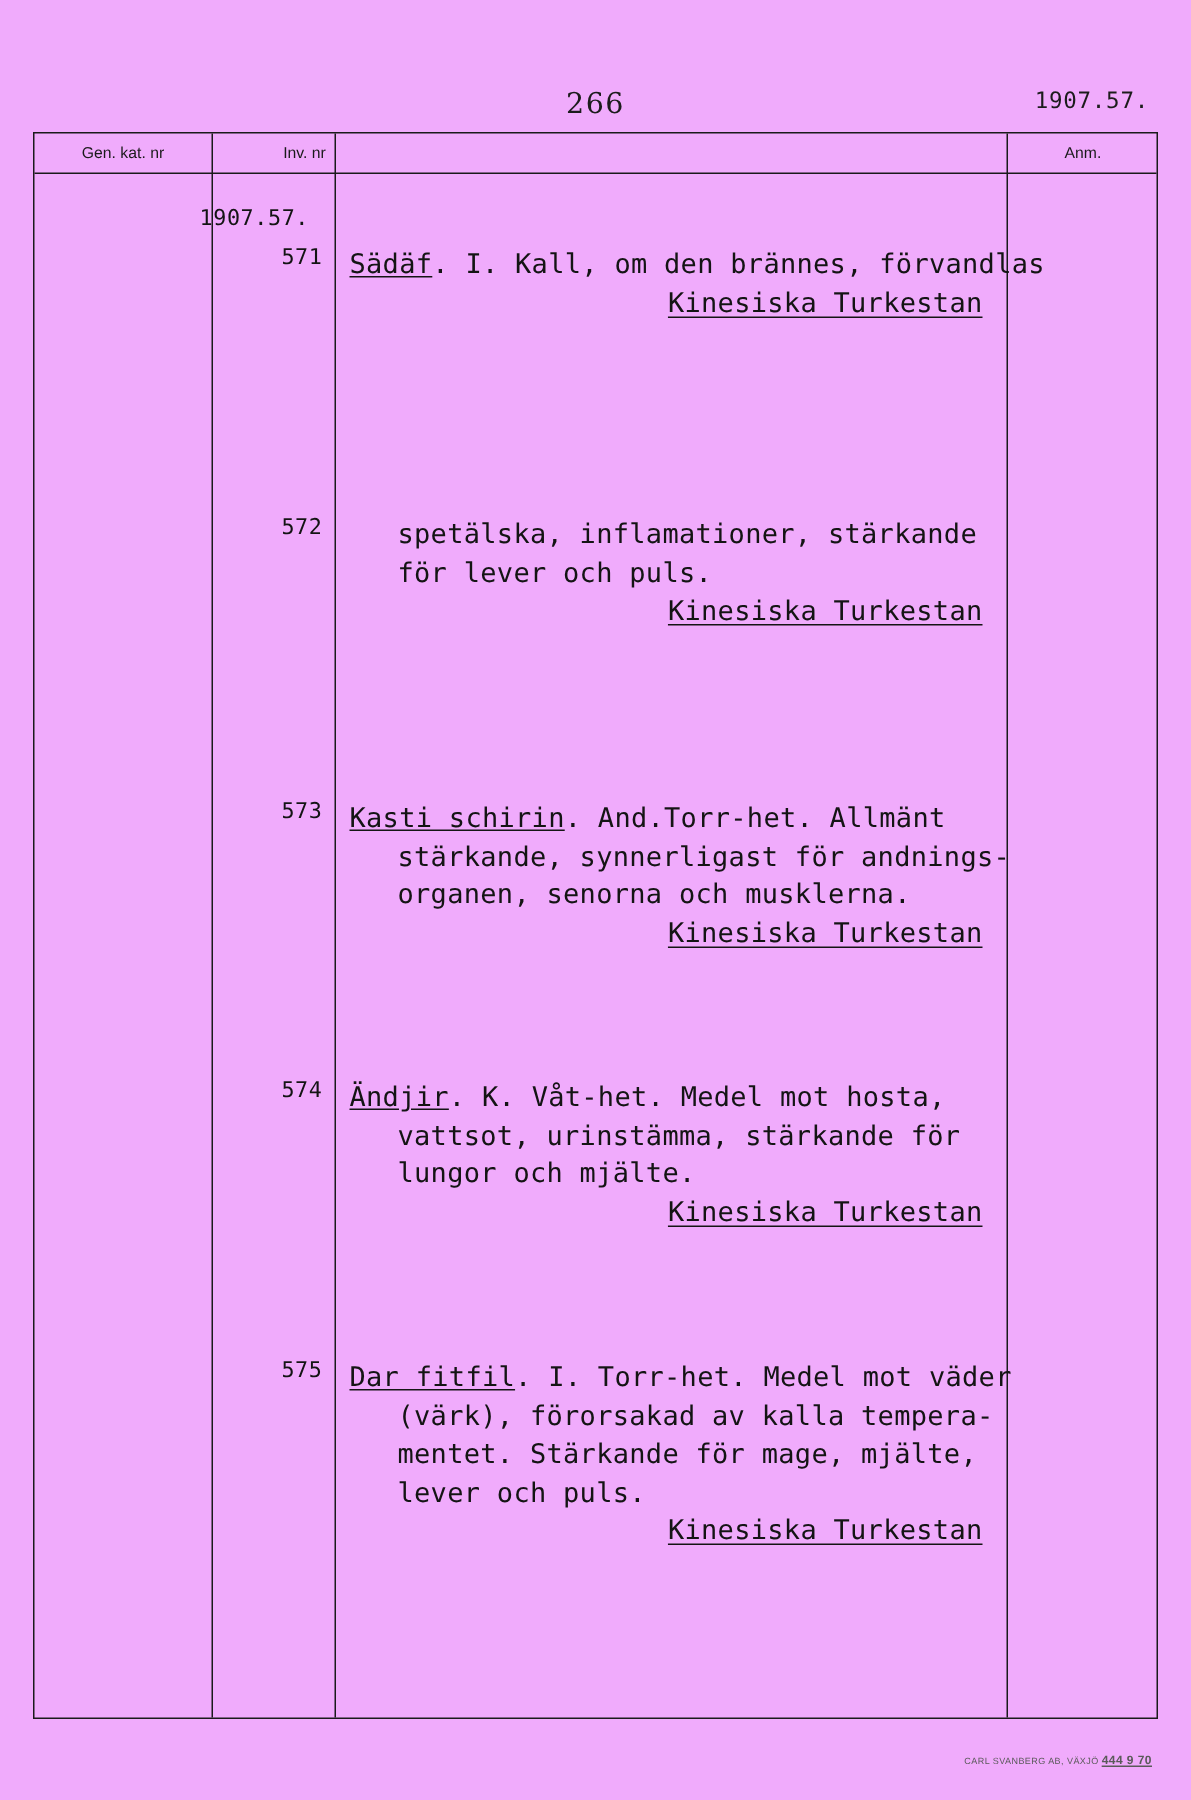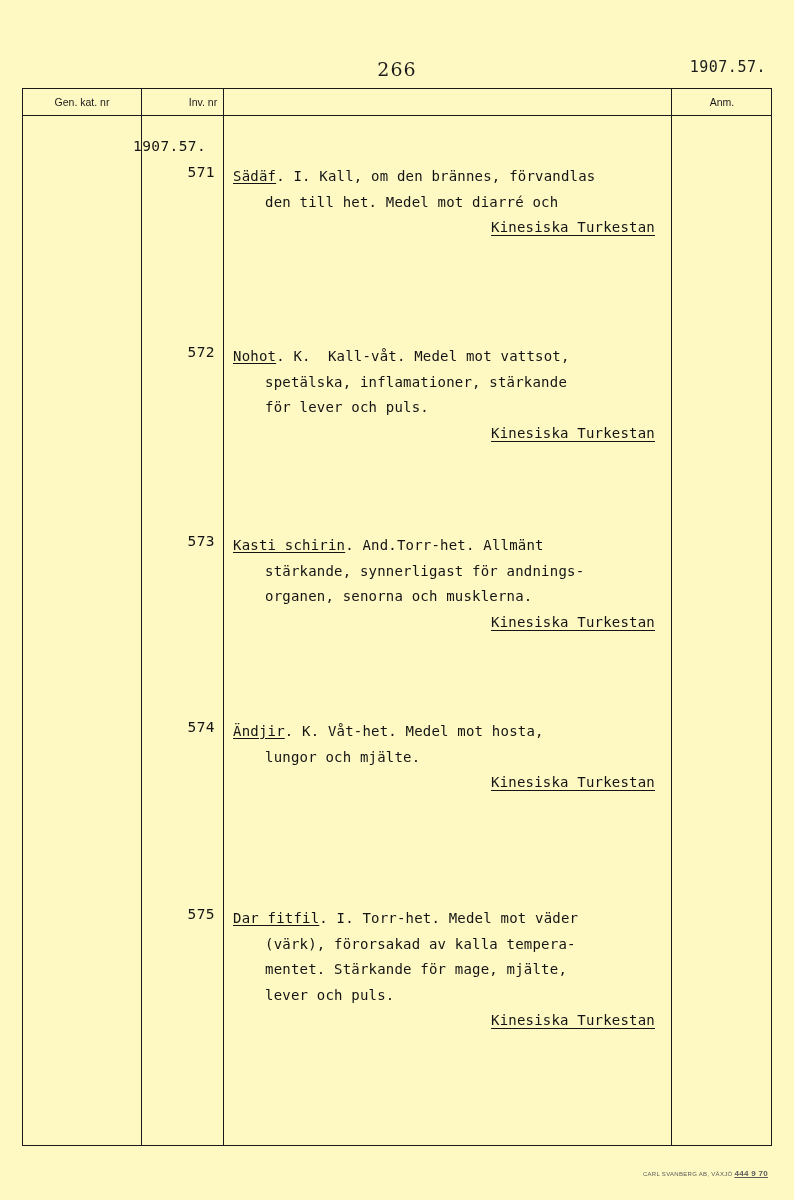--- a/index.html
+++ b/index.html
@@ -12,21 +12,21 @@
     height: 1200px;
     position: relative;
     font-family: "DejaVu Sans Mono", "Liberation Mono", monospace;
     color: #111;
     overflow: hidden;
   }
 
   .page {
     position: absolute;
     inset: 0;
-    background: #fef9c3;
+    background: #f0abfc;
   }
 
   
   .page-number {
     position: absolute;
     top: 58px;
     left: 0;
     width: 794px;
     text-align: center;
     font-family: "DejaVu Serif", serif;
@@ -116,21 +116,21 @@
     width: 74px;
     text-align: right;
     font-size: 14.5px;
     letter-spacing: 0.4px;
     color: #141414;
   }
   .entry .text {
     position: absolute;
     left: 210px;
     width: 438px;
-    font-size: 14px;
+    font-size: 18px;
     line-height: 25.5px;
     letter-spacing: 0.2px;
     color: #141414;
   }
   .entry .text .ln { display: block; white-space: pre; }
   .entry .text .hang { padding-left: 32px; }
   .u { text-decoration: underline; text-underline-offset: 2px; }
   .origin {
     display: block;
     text-align: right;
@@ -170,49 +170,48 @@
     <div class="head-cell head-anm">Anm.</div>
 
     <div class="body-area">
 
       <div class="year-label">1907.57.</div>
 
       <div class="entry" style="top:48px">
         <div class="inv-nr">571</div>
         <div class="text">
           <span class="ln"><span class="u">Sädäf</span><span>. I. Kall, om den brännes, förvandlas</span></span>
-          <span class="ln hang">den till het. Medel mot diarré och</span>
           <span class="origin"><span class="u">Kinesiska Turkestan</span></span>
         </div>
       </div>
 
       <div class="entry" style="top:228px">
         <div class="inv-nr">572</div>
         <div class="text">
-          <span class="ln"><span class="u">Nohot</span><span>. K.  Kall-våt. Medel mot vattsot,</span></span>
           <span class="ln hang">spetälska, inflamationer, stärkande</span>
           <span class="ln hang">för lever och puls.</span>
           <span class="origin"><span class="u">Kinesiska Turkestan</span></span>
         </div>
       </div>
 
       <div class="entry" style="top:417px">
         <div class="inv-nr">573</div>
         <div class="text">
           <span class="ln"><span class="u">Kasti schirin</span><span>. And.Torr-het. Allmänt</span></span>
           <span class="ln hang">stärkande, synnerligast för andnings-</span>
           <span class="ln hang">organen, senorna och musklerna.</span>
           <span class="origin"><span class="u">Kinesiska Turkestan</span></span>
         </div>
       </div>
 
       <div class="entry" style="top:603px">
         <div class="inv-nr">574</div>
         <div class="text">
           <span class="ln"><span class="u">Ändjir</span><span>. K. Våt-het. Medel mot hosta,</span></span>
+          <span class="ln hang">vattsot, urinstämma, stärkande för</span>
           <span class="ln hang">lungor och mjälte.</span>
           <span class="origin"><span class="u">Kinesiska Turkestan</span></span>
         </div>
       </div>
 
       <div class="entry" style="top:790px">
         <div class="inv-nr">575</div>
         <div class="text">
           <span class="ln"><span class="u">Dar fitfil</span><span>. I. Torr-het. Medel mot väder</span></span>
           <span class="ln hang">(värk), förorsakad av kalla tempera-</span>

